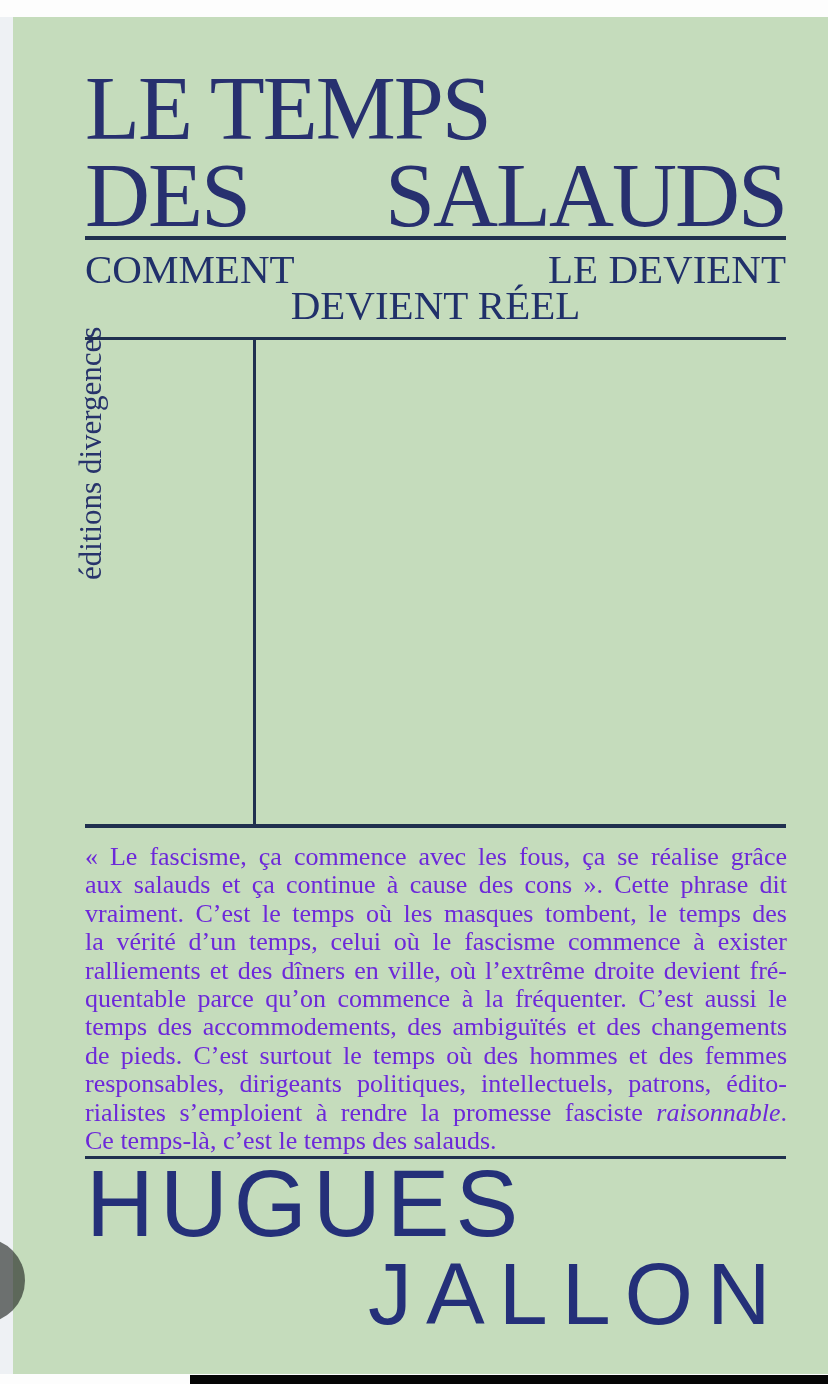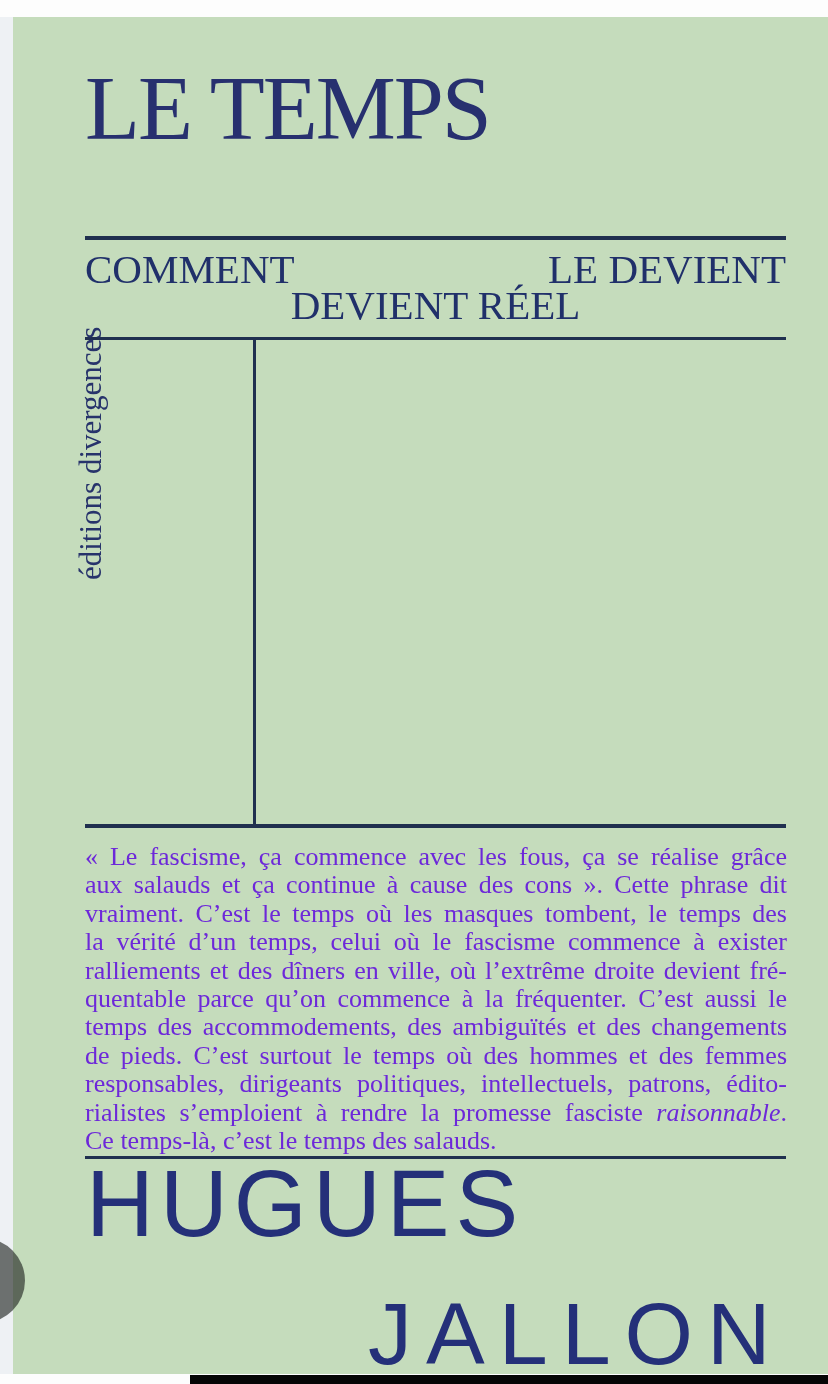--- a/index.html
+++ b/index.html
@@ -35,38 +35,42 @@
     height:28.4px;line-height:28.4px;overflow:hidden;
     text-align:justify;text-align-last:justify;
   }
   .blurb-line.last{text-align-last:left;}
   .blurb-line .i{font-style:italic;}
   .author{
     font-family:"Liberation Sans","DejaVu Sans",sans-serif;
     color:#243079;white-space:nowrap;font-weight:400;
   }
   .author-first{left:86px;top:1157px;font-size:94px;line-height:94px;letter-spacing:6px;}
-  .author-last{left:368px;top:1250px;font-size:88px;line-height:88px;letter-spacing:14px;margin-top:40px;}
+  .author-last{left:368px;top:1250px;font-size:88px;line-height:88px;letter-spacing:14px;}
   .edge-handle{
     left:-60px;top:1238px;width:85px;height:85px;border-radius:50%;
     background:rgba(32,36,33,0.63);
   }
   .bottom-bar{left:190px;top:1375px;width:638px;height:9px;background:#050505;}
 </style>
 </head>
 <body>
 
 <div class="screen">
 
   <div class="left-strip"></div>
 
   <div class="cover"></div>
 
   <div class="abs title-line title-line1">LE TEMPS</div>
 
+  <div class="abs title-line title-line2">
+    <span>DES</span>
+    <span>SALAUDS</span>
+  </div>
 
   <div class="abs rule rule1"></div>
 
   <div class="abs subtitle subtitle-row1">
     <span>COMMENT</span>
     <span>LE DEVIENT</span>
   </div>
 
   <div class="abs subtitle subtitle-row2">DEVIENT RÉEL</div>
 

